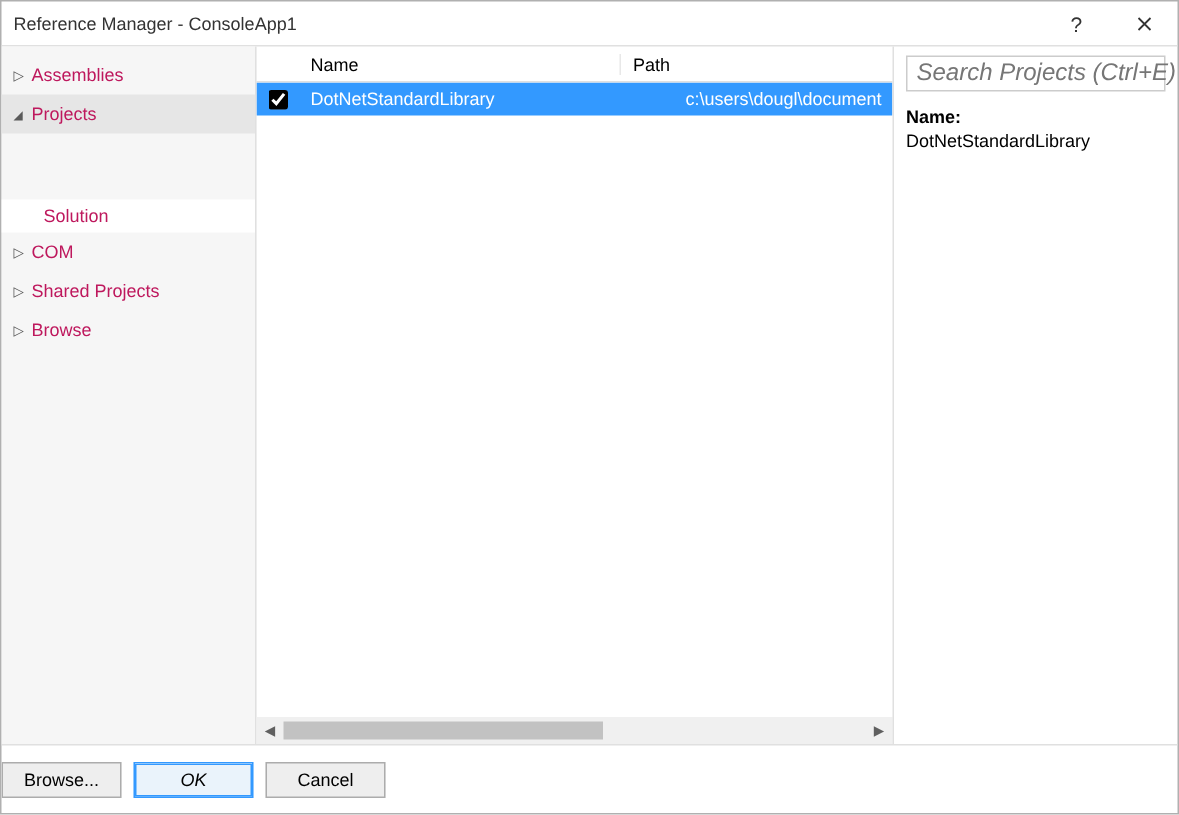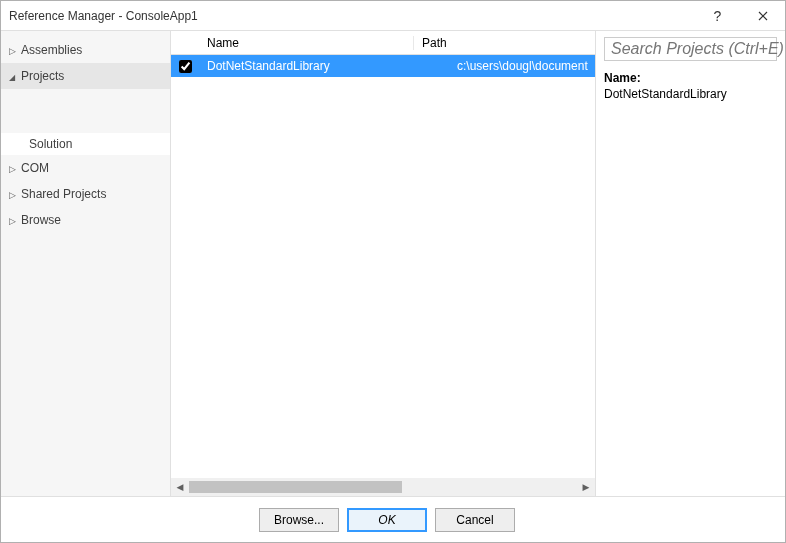--- a/index.html
+++ b/index.html
@@ -4,21 +4,21 @@
 <style>
   * { box-sizing: border-box; margin: 0; padding: 0; font-family: "Segoe UI", Tahoma, sans-serif; }
   body { width: 786px; height: 543px; background: #fff; border: 1px solid #b0b0b0; overflow: hidden; position: relative; }
   
   .titlebar { height: 30px; display: flex; align-items: center; padding-left: 8px; border-bottom: 1px solid #e0e0e0; }
   .titlebar .title { font-size: 12px; color: #333; flex: 1; }
   .titlebar .tbtn { width: 45px; height: 30px; display: flex; align-items: center; justify-content: center; font-size: 14px; color: #333; cursor: pointer; }
   
   .content { display: flex; height: calc(100% - 30px - 46px); }
   
-  .sidebar { width: 170px; background: #f6f6f6; border-right: 1px solid #e0e0e0; padding-top: 6px; font-size: 12px; color: #404040; }
+  .sidebar { width: 170px; background: #f6f6f6; border-right: 1px solid #e0e0e0; padding-top: 6px; font-size: 12px; color: #be185d; }
   .side-item { display: flex; align-items: center; height: 26px; padding-left: 8px; cursor: pointer; }
   .side-item .arrow { width: 12px; display: inline-block; font-size: 10px; color: #5a5a5a; }
   .side-item.expanded { background: #e6e6e6; }
   .side-sub { padding-left: 28px; height: 22px; display: flex; align-items: center; cursor: pointer; }
   .side-sub.selected { background: #fff; margin-top: 44px; }
   
   .main { flex: 1; display: flex; flex-direction: column; min-width: 0; }
   .grid-header { display: flex; height: 24px; border-bottom: 1px solid #e0e0e0; font-size: 12px; align-items: center; }
   .col-check { width: 28px; border-right: 1px solid #e8e8e8; }
   .col-name { flex: 0 0 215px; padding-left: 8px; border-right: 1px solid #e8e8e8; }
@@ -36,21 +36,21 @@
   .hscroll .thumb { position: absolute; left: 0; top: 3px; height: 12px; width: 55%; background: #c2c2c2; }
   
   .rightpanel { width: 190px; border-left: 1px solid #e0e0e0; padding: 6px 8px; font-size: 12px; display: flex; flex-direction: column; }
   .searchbox { display: flex; border: 1px solid #ccc; height: 24px; margin-bottom: 10px; }
   .searchbox input { border: none; outline: none; flex: 1; padding: 0 6px; font-size: 16px; color: #0f766e; background: transparent; font-style: italic; }
   .searchbox input::placeholder { color: #767676; font-style: italic; }
   .searchbox .sicon { width: 26px; display: flex; align-items: center; justify-content: center; border-left: 1px solid #ccc; color: #555; font-size: 13px; }
   .detail-label { font-weight: bold; margin-bottom: 2px; }
   .detail-value { }
   
-  .footer { position: absolute; bottom: 0; left: 0; right: 0; height: 46px; border-top: 1px solid #e0e0e0; display: flex; justify-content: center; align-items: center; padding-right: 12px; gap: 8px; }
+  .footer { position: absolute; bottom: 0; left: 0; right: 0; height: 46px; border-top: 1px solid #e0e0e0; display: flex; justify-content: flex-start; align-items: center; padding-right: 12px; gap: 8px; }
   .btn { min-width: 80px; height: 24px; border: 1px solid #acacac; background: #eee; font-size: 12px; cursor: pointer; padding: 0 12px; }
   .btn.default { border: 1px solid #3399ff; box-shadow: 0 0 0 1px #3399ff inset; background: #eaf3fb; font-style: italic; }
   
   .rtri::before { content: "▷"; font-size: 9px; }
   .dtri::before { content: "◢"; font-size: 8px; }
 </style>
 </head>
 <body>
 
 <div class="titlebar">

